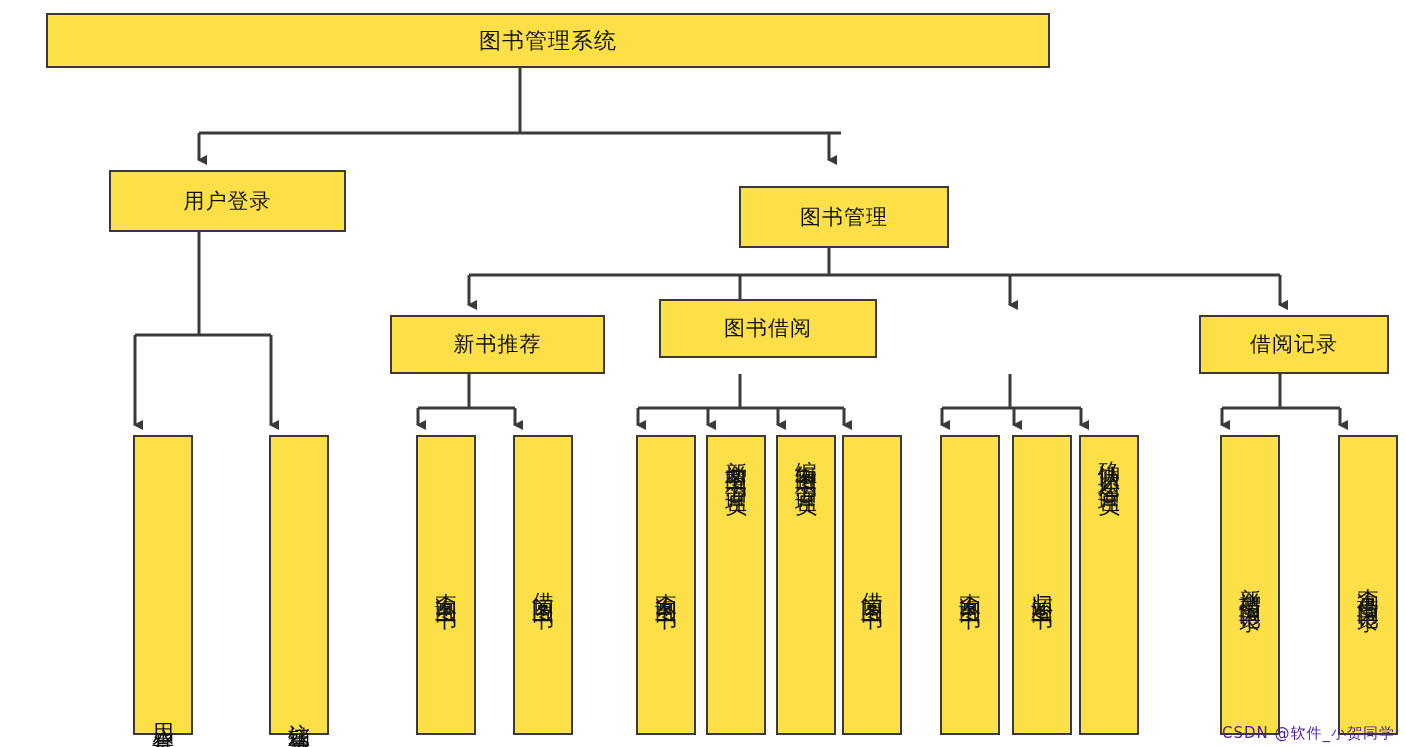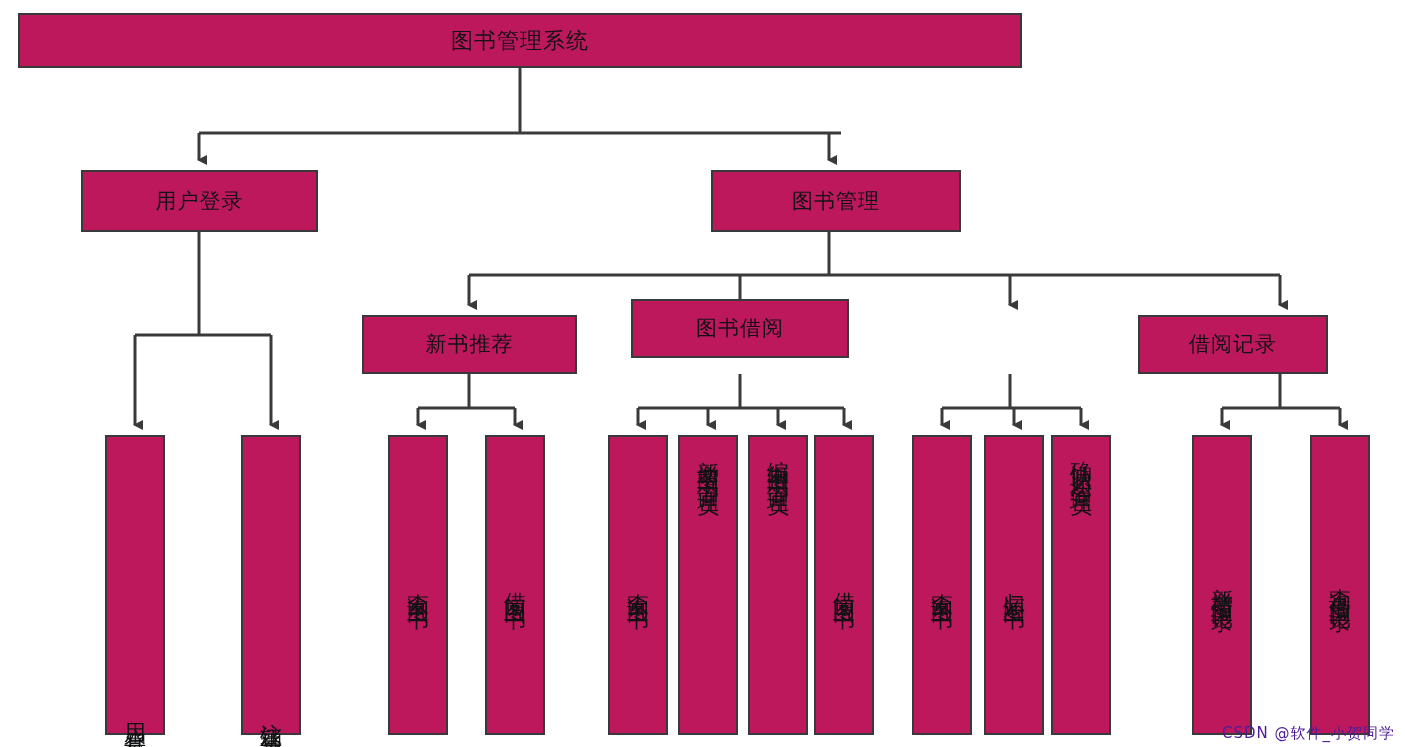--- a/index.html
+++ b/index.html
@@ -17,25 +17,26 @@
   svg.edges{
     position:absolute;
     left:0; top:0;
     width:1405px;
     height:747px;
     pointer-events:none;
   }
   .node{
     position:absolute;
     box-sizing:border-box;
-    background:#be185d;
+    background:#fde047;
     border:2px solid #39393b;
     display:flex;
     align-items:center;
     justify-content:center;
+    margin-left:28px;
   }
   .node .label{
     font-size:21px;
     line-height:1.15;
     letter-spacing:1px;
     color:#111214;
     white-space:nowrap;
   }
   .node.root .label{font-size:22px;}
   .node.leaf{
@@ -121,31 +122,31 @@
     </g>
   </svg>
 
   <div class="node root" style="left:18px;top:13px;width:1004px;height:55px;">
     <span class="label">图书管理系统</span>
   </div>
 
   <div class="node" style="left:81px;top:170px;width:237px;height:62px;">
     <span class="label">用户登录</span>
   </div>
-  <div class="node" style="left:711px;top:170px;width:250px;height:62px;">
+  <div class="node" style="left:711px;top:186px;width:210px;height:62px;">
     <span class="label">图书管理</span>
   </div>
 
   <div class="node" style="left:362px;top:315px;width:215px;height:59px;align-items:center;">
     <span class="label">新书推荐</span>
   </div>
   <div class="node" style="left:631px;top:299px;width:218px;height:59px;">
     <span class="label">图书借阅</span>
   </div>
-  <div class="node" style="left:1138px;top:315px;width:190px;height:59px;">
+  <div class="node" style="left:1171px;top:315px;width:190px;height:59px;">
     <span class="label">借阅记录</span>
   </div>
 
   <div class="node leaf bottomed" style="left:105px;top:435px;width:60px;height:300px;">
     <span class="label">用户登录</span>
   </div>
   <div class="node leaf bottomed" style="left:241px;top:435px;width:60px;height:300px;">
     <span class="label">注销登录</span>
   </div>
 

